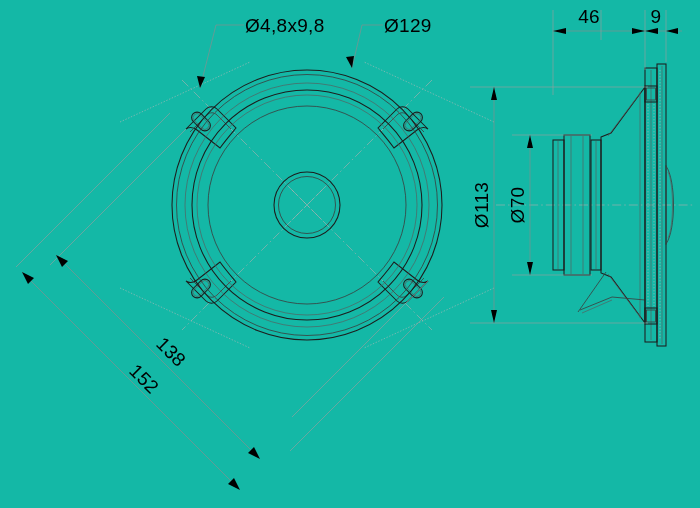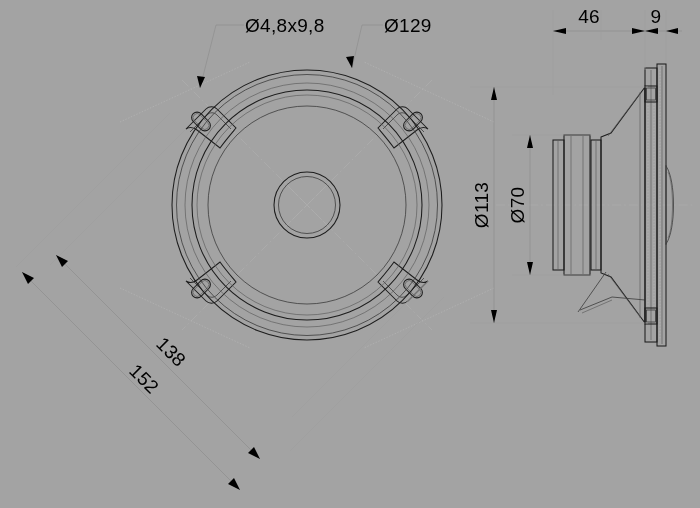--- a/index.html
+++ b/index.html
@@ -10,21 +10,21 @@
   body {
     width: 700px;
     height: 508px;
     font-family: "Liberation Sans", sans-serif;
     overflow: hidden;
   }
   #drawing-root {
     position: relative;
     width: 700px;
     height: 508px;
-    background: #a3a3a3;
+    background: #14b8a6;
   }
   svg.sheet {
     display: block;
     width: 700px;
     height: 508px;
   }
   .obj      { fill: none; stroke: #1d1d1d; stroke-width: 1.05; }
   .obj-thin { fill: none; stroke: #3b3b3b; stroke-width: 0.8; }
   .obj-fine { fill: none; stroke: #5a5a5a; stroke-width: 0.65; }
   .hidden-l { fill: none; stroke: #b9b9b9; stroke-width: 0.6; stroke-dasharray: 1.4 1.6; }

